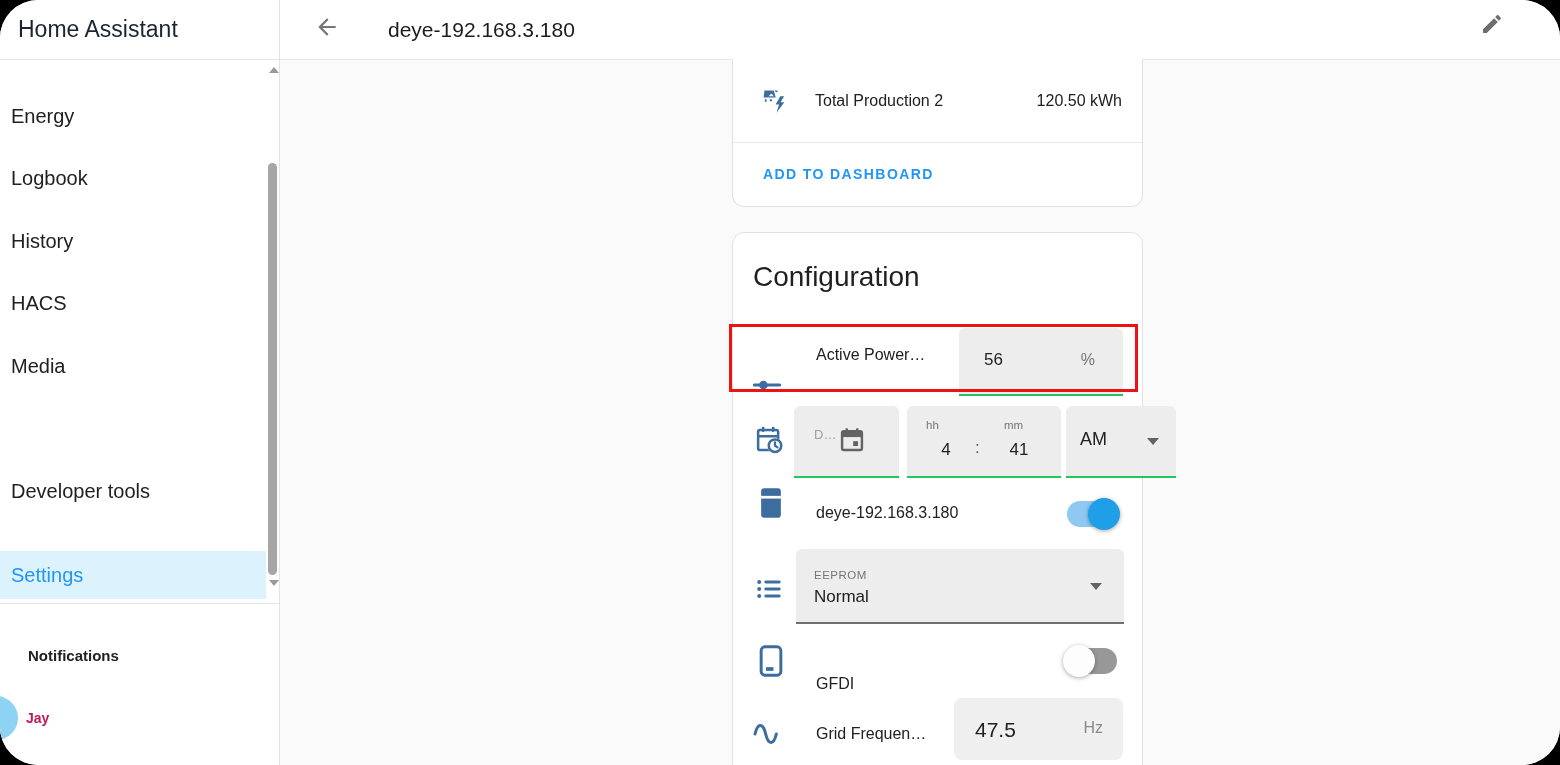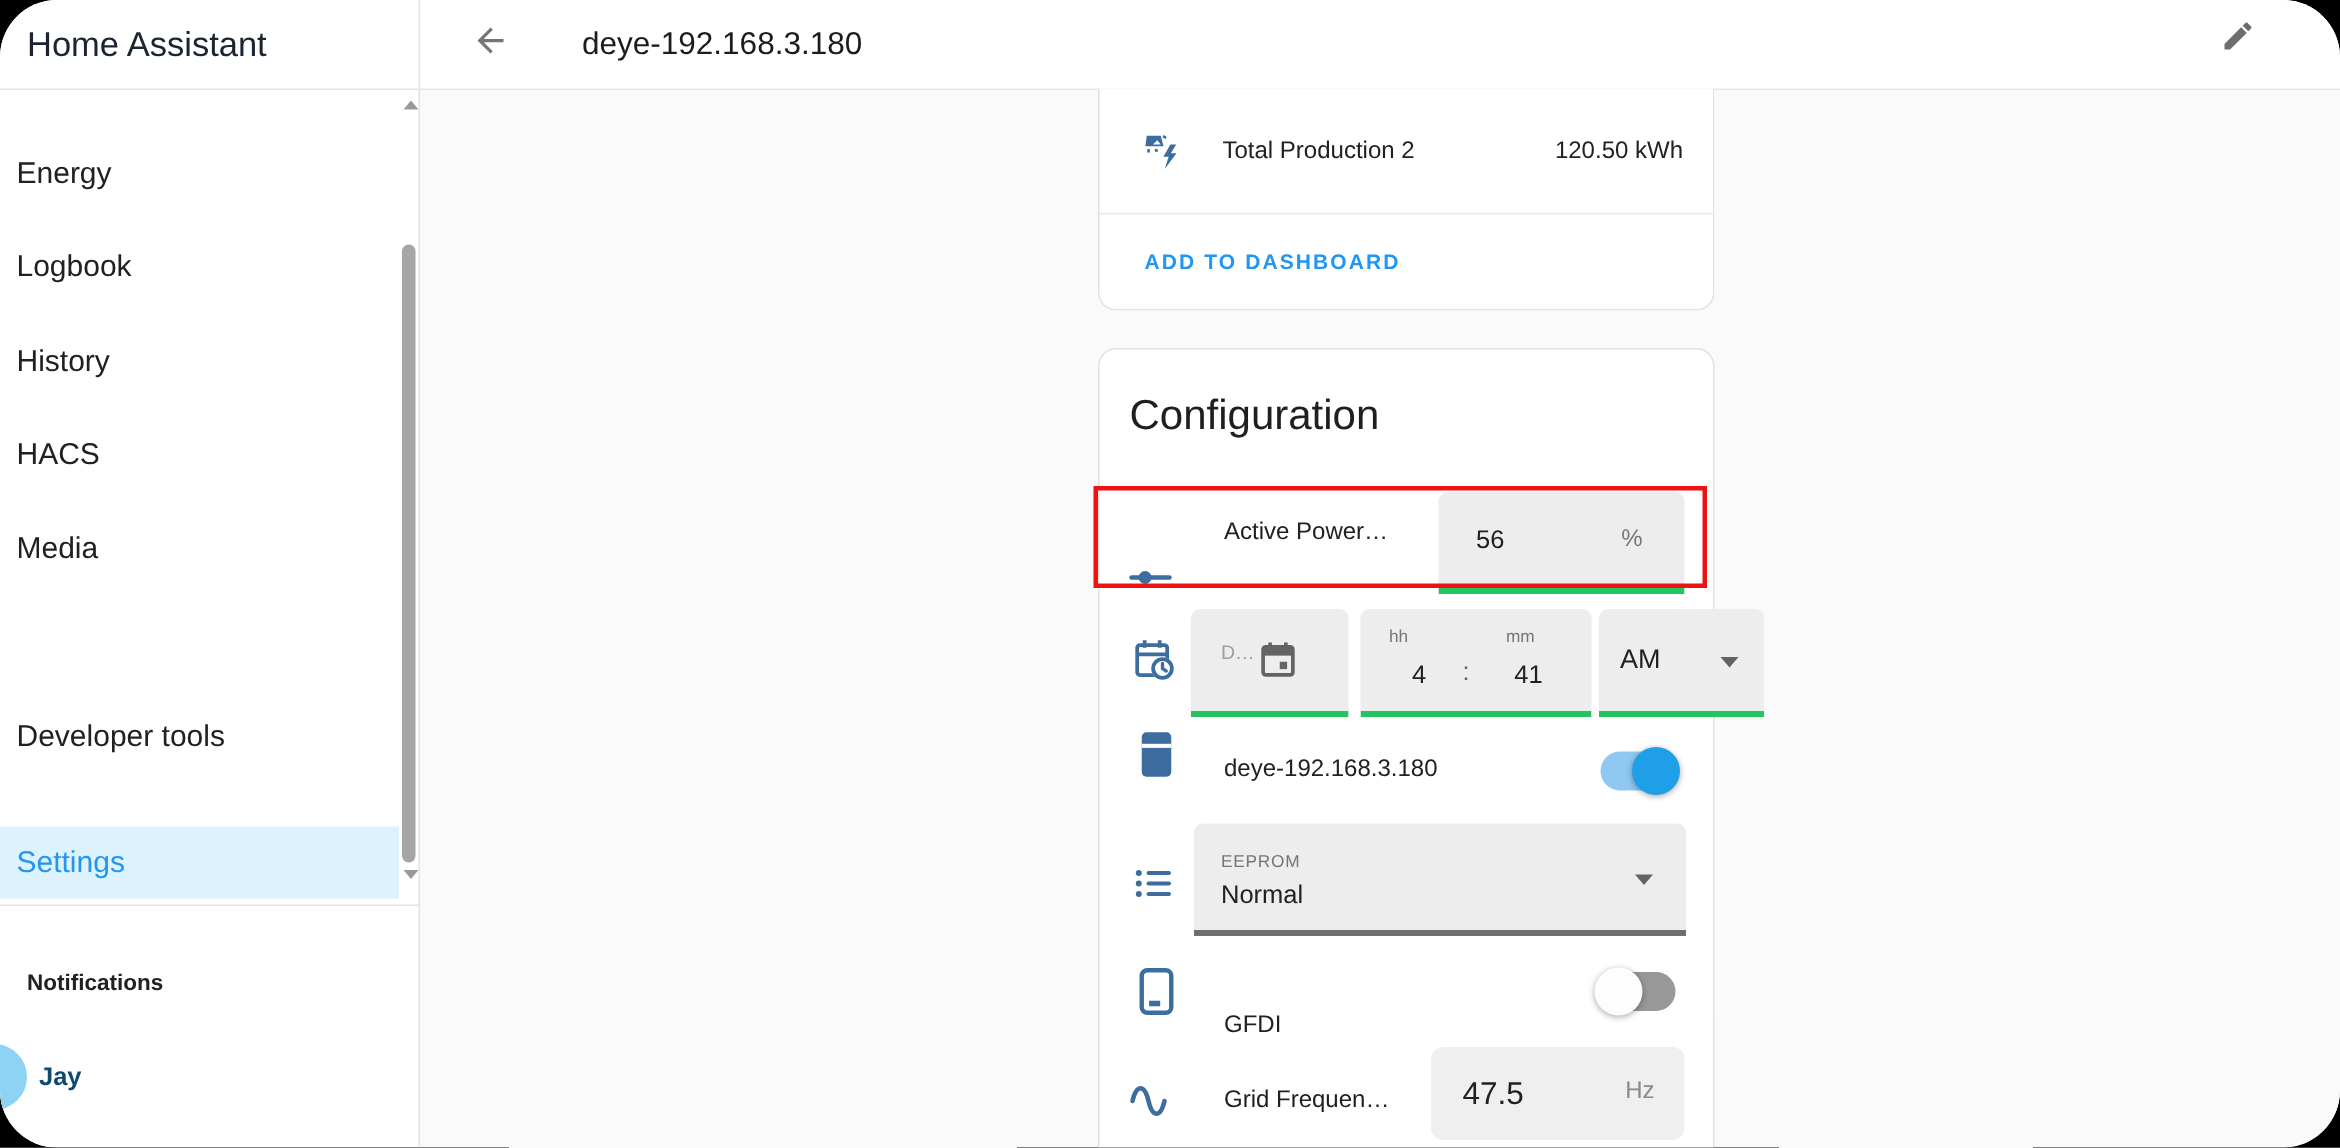--- a/index.html
+++ b/index.html
@@ -10,24 +10,24 @@
   .sidebar{position:absolute;left:0;top:0;width:280px;height:765px;background:#fff;border-right:1px solid #e3e3e3;box-sizing:border-box;}
   .sidebar-header{position:absolute;left:0;top:0;width:100%;height:60px;border-bottom:1px solid #e4e4e4;box-sizing:border-box;}
   .sidebar-title{position:absolute;left:18px;top:0;line-height:59px;font-size:23px;color:#1b2430;}
   .nav-item{position:absolute;left:0;width:266px;height:48px;line-height:48px;padding-left:11px;font-size:20px;font-weight:400;color:#212121;box-sizing:border-box;cursor:pointer;}
   .nav-item.active{background:#dcf2fd;color:#2196f3;width:266px;margin-top:20px;}
   .sb-scroll-thumb{position:absolute;left:268px;top:163px;width:9px;height:412px;background:#a6a6a6;border-radius:5px;}
   .sb-arrow{position:absolute;left:269px;width:0;height:0;border-left:5px solid transparent;border-right:5px solid transparent;}
   .sb-arrow.up{top:67px;border-bottom:6px solid #9a9a9a;}
   .sb-arrow.down{top:580px;border-top:6px solid #9a9a9a;}
   .sidebar-divider{position:absolute;left:0;top:603px;width:280px;height:1px;background:#e4e4e4;}
-  .notifications-item{position:absolute;left:0;top:632px;width:266px;height:48px;line-height:48px;padding-left:18px;font-size:15px;font-weight:700;color:#212121;box-sizing:border-box;cursor:pointer;}
+  .notifications-item{position:absolute;left:0;top:632px;width:266px;height:48px;line-height:48px;padding-left:28px;font-size:15px;font-weight:700;color:#212121;box-sizing:border-box;cursor:pointer;}
   .user-item{position:absolute;left:0;top:694px;width:266px;height:48px;cursor:pointer;}
   .user-avatar{position:absolute;left:-26px;top:2px;width:44px;height:44px;border-radius:50%;background:#8ed2f4;}
-  .user-name{position:absolute;left:26px;top:0;line-height:48px;font-size:17px;font-weight:700;color:#0c4a6e;}
+  .user-name{position:absolute;left:26px;top:0;line-height:48px;font-size:14px;font-weight:700;color:#be185d;}
 
   
   .main{position:absolute;left:280px;top:0;right:0;height:765px;}
   .main-header{position:absolute;left:0;top:0;right:0;height:60px;background:#fff;border-bottom:1px solid #e6e6e6;box-sizing:border-box;}
   .back-btn{position:absolute;left:34px;top:14px;width:28px;height:28px;cursor:pointer;}
   .page-title{position:absolute;left:108px;top:0;line-height:59px;font-size:21px;color:#1c1c1c;}
   .edit-btn{position:absolute;right:50px;top:12px;width:30px;height:30px;cursor:pointer;}
   .content{position:absolute;left:0;top:60px;right:0;bottom:0;background:#fafafa;}
 
   
@@ -41,21 +41,21 @@
   .sensor-name{position:absolute;left:82px;top:0;line-height:83px;}
   .sensor-value{position:absolute;right:20px;top:0;line-height:83px;font-size:16px;color:#212121;}
   .card-actions{position:absolute;left:0;top:83px;width:100%;height:64px;border-top:1px solid #e8e8e8;box-sizing:border-box;}
   .action-btn{position:absolute;left:30px;top:0;line-height:62px;font-size:14px;font-weight:700;letter-spacing:1.4px;color:#2196f3;cursor:pointer;}
 
   .config-title{position:absolute;left:20px;top:28px;font-size:28px;color:#1f1f1f;}
 
   .hl-box{position:absolute;left:-4px;top:91px;width:409px;height:68px;border:3px solid #ee1313;box-sizing:border-box;z-index:6;pointer-events:none;}
 
   .cicon{position:absolute;}
-  .ibox{position:absolute;background:#ededed;border-radius:6px 6px 0 0;border-bottom:4px solid #22c55e;box-sizing:border-box;cursor:text;}
+  .ibox{position:absolute;background:#ededed;border-radius:6px 6px 0 0;border-bottom:2px solid #22c55e;box-sizing:border-box;cursor:text;}
   .ibox .val{position:absolute;font-size:17px;color:#212121;}
   .ibox .unit{position:absolute;font-size:16px;color:#757575;}
   .mini-label{position:absolute;font-size:11.5px;color:#757575;}
 
   .caret{position:absolute;width:0;height:0;border-left:6px solid transparent;border-right:6px solid transparent;border-top:7px solid #5f6368;}
 
   .switch{position:absolute;width:48px;height:26px;border-radius:13px;cursor:pointer;}
   .switch .thumb{position:absolute;width:32px;height:32px;border-radius:50%;top:-3px;box-shadow:0 1px 4px rgba(0,0,0,.35);}
   .switch.on{background:#8fc9f1;}
   .switch.on .thumb{right:-5px;background:#1e9fe8;}

